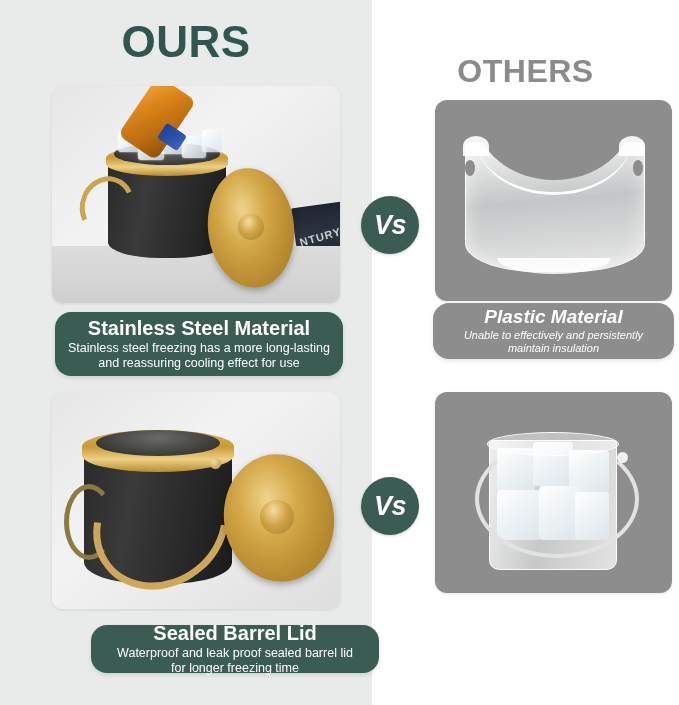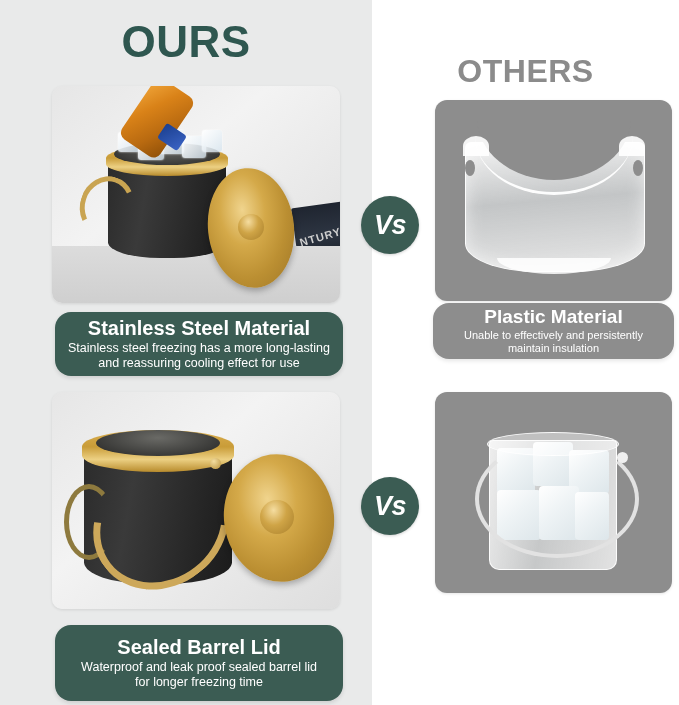--- a/index.html
+++ b/index.html
@@ -102,27 +102,28 @@
     box-sizing: border-box;
     padding: 6px 10px;
   }
   .banner-green {
     left: 55px;
     width: 288px;
     background: #3b5c53;
     box-shadow: 0 2px 4px rgba(0,0,0,0.12);
   }
   #banner-ours-1 { top: 312px; height: 64px; }
-  #banner-ours-2 { top: 625px; height: 76px; }
+  #banner-ours-2 { top: 625px; height: 48px; margin-left: 36px; }
 
   .banner-gray {
     left: 433px;
     width: 241px;
     background: #8d8d8d;
     box-shadow: 0 2px 4px rgba(0,0,0,0.10);
+    font-style: italic;
   }
   #banner-others-1 { top: 303px; height: 56px; }
   #banner-others-2 { top: 593px; height: 50px; }
 
   .banner-title {
     color: #ffffff;
     font-weight: bold;
     line-height: 1.05;
     margin: 0;
   }

